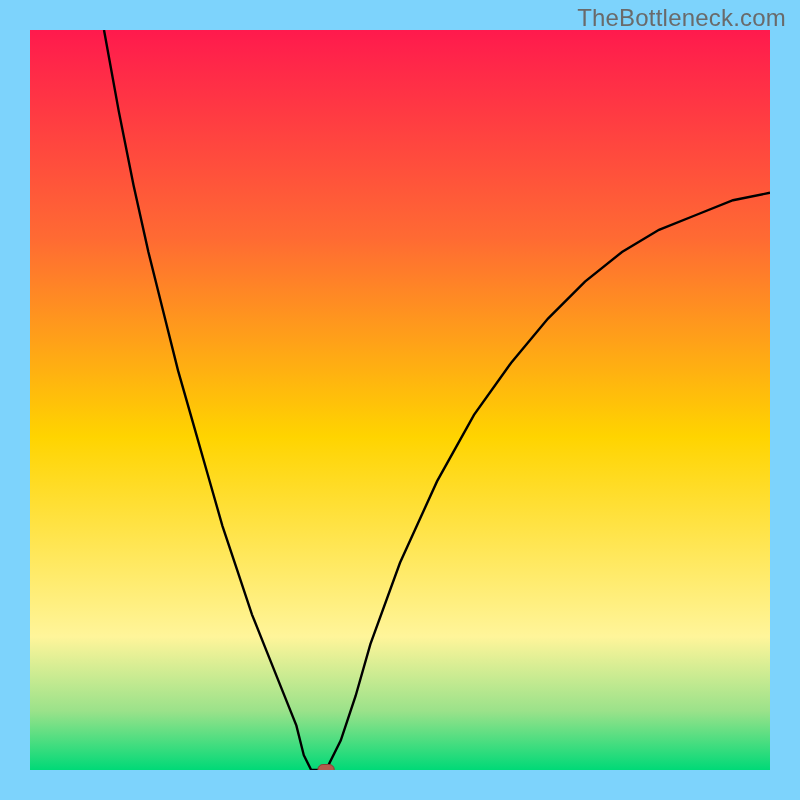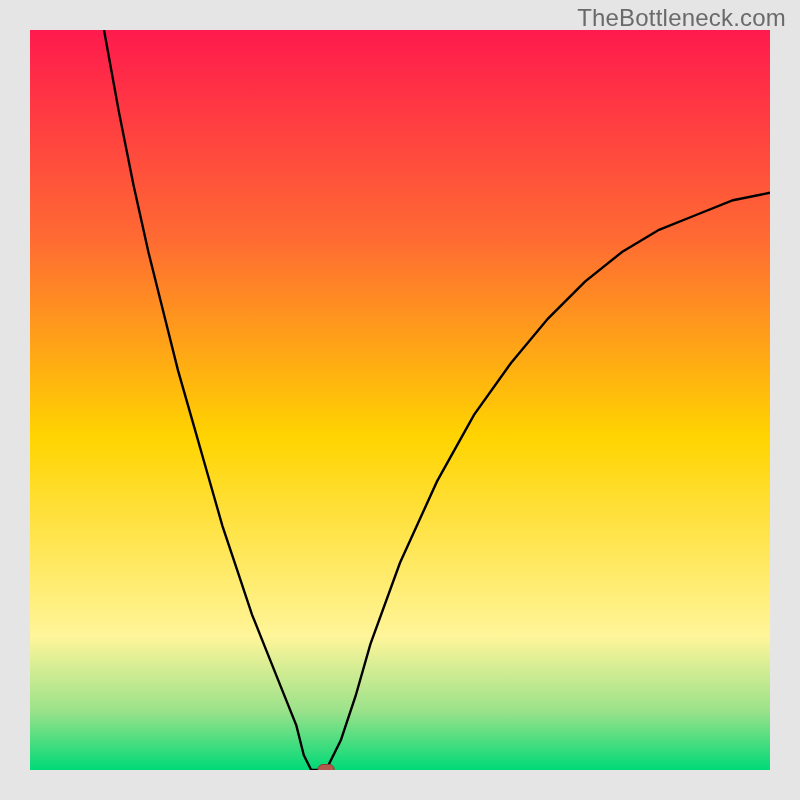--- a/index.html
+++ b/index.html
@@ -8,21 +8,21 @@
     width: 800px;
     height: 800px;
     background: #000;
     font-family: Arial, Helvetica, sans-serif;
     overflow: hidden;
   }
   .frame {
     position: relative;
     width: 800px;
     height: 800px;
-    background: #e5e5e5;
+    background: #7dd3fc;
   }
   .watermark {
     position: absolute;
     top: 4px;
     right: 14px;
     color: #6a6a6a;
     font-size: 24px;
     font-weight: 500;
     letter-spacing: 0.2px;
     user-select: none;

